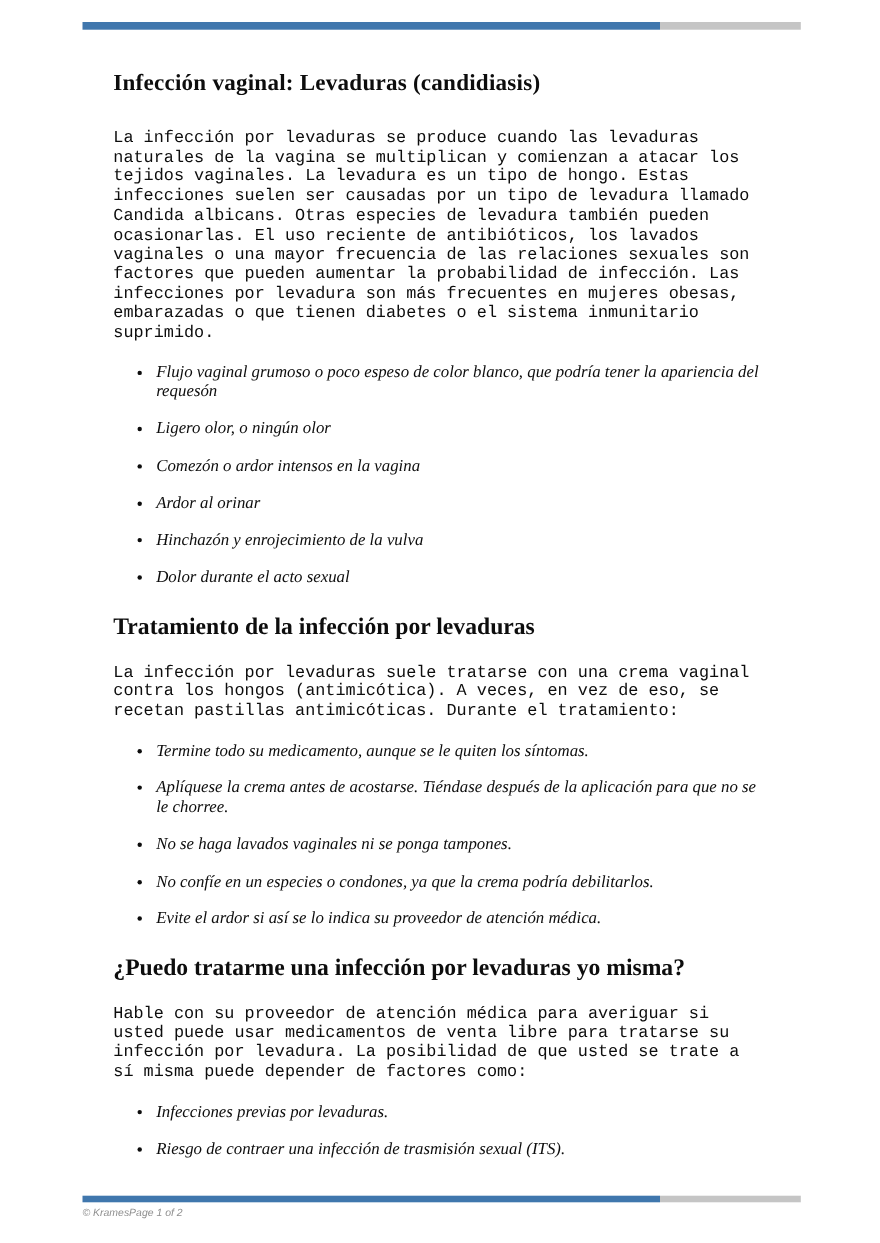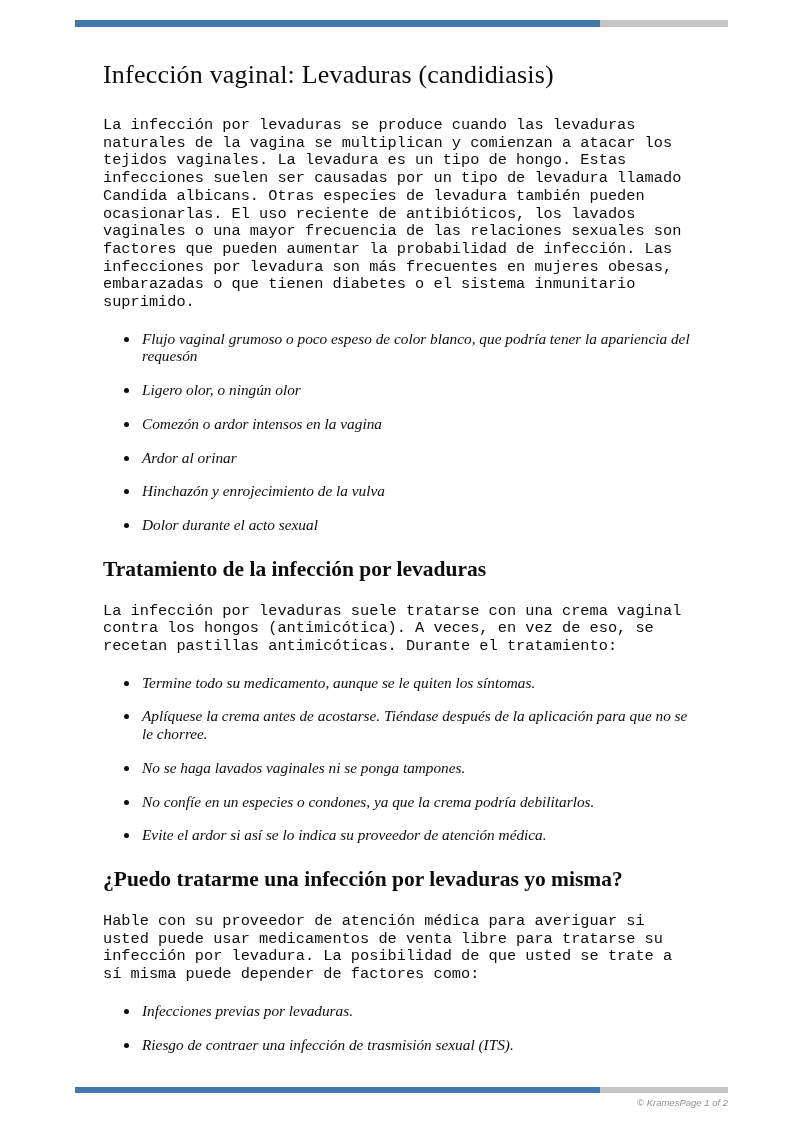--- a/index.html
+++ b/index.html
@@ -29,23 +29,23 @@
   .bar-gray { flex: 1; background: #C5C5C5; }
 
   
   .content {
     position: absolute;
     left: 103px;
     top: 55px;
     width: 594px;
   }
   h1 {
-    font-size: 26px;
+    font-size: 21px;
     line-height: 34px;
-    font-weight: normal;
+    font-weight: bold;
     margin: 3px 0 25px 0;
     letter-spacing: 0.2px;
   }
   h2 {
     font-size: 21.5px;
     line-height: 26px;
     font-weight: bold;
     margin: 22px 0 21px 0;
   }
   p.body-text {
@@ -67,21 +67,21 @@
     font-style: italic;
   }
 
   
   .footer-row {
     position: absolute;
     left: 75px;
     top: 1097px;
     width: 653px;
     display: flex;
-    justify-content: flex-end;
+    justify-content: flex-start;
     font-family: "Liberation Sans", sans-serif;
     font-style: italic;
     font-size: 9.5px;
     color: #8f8f8f;
   }
 </style>
 </head>
 <body>
 
 <div class="page">

